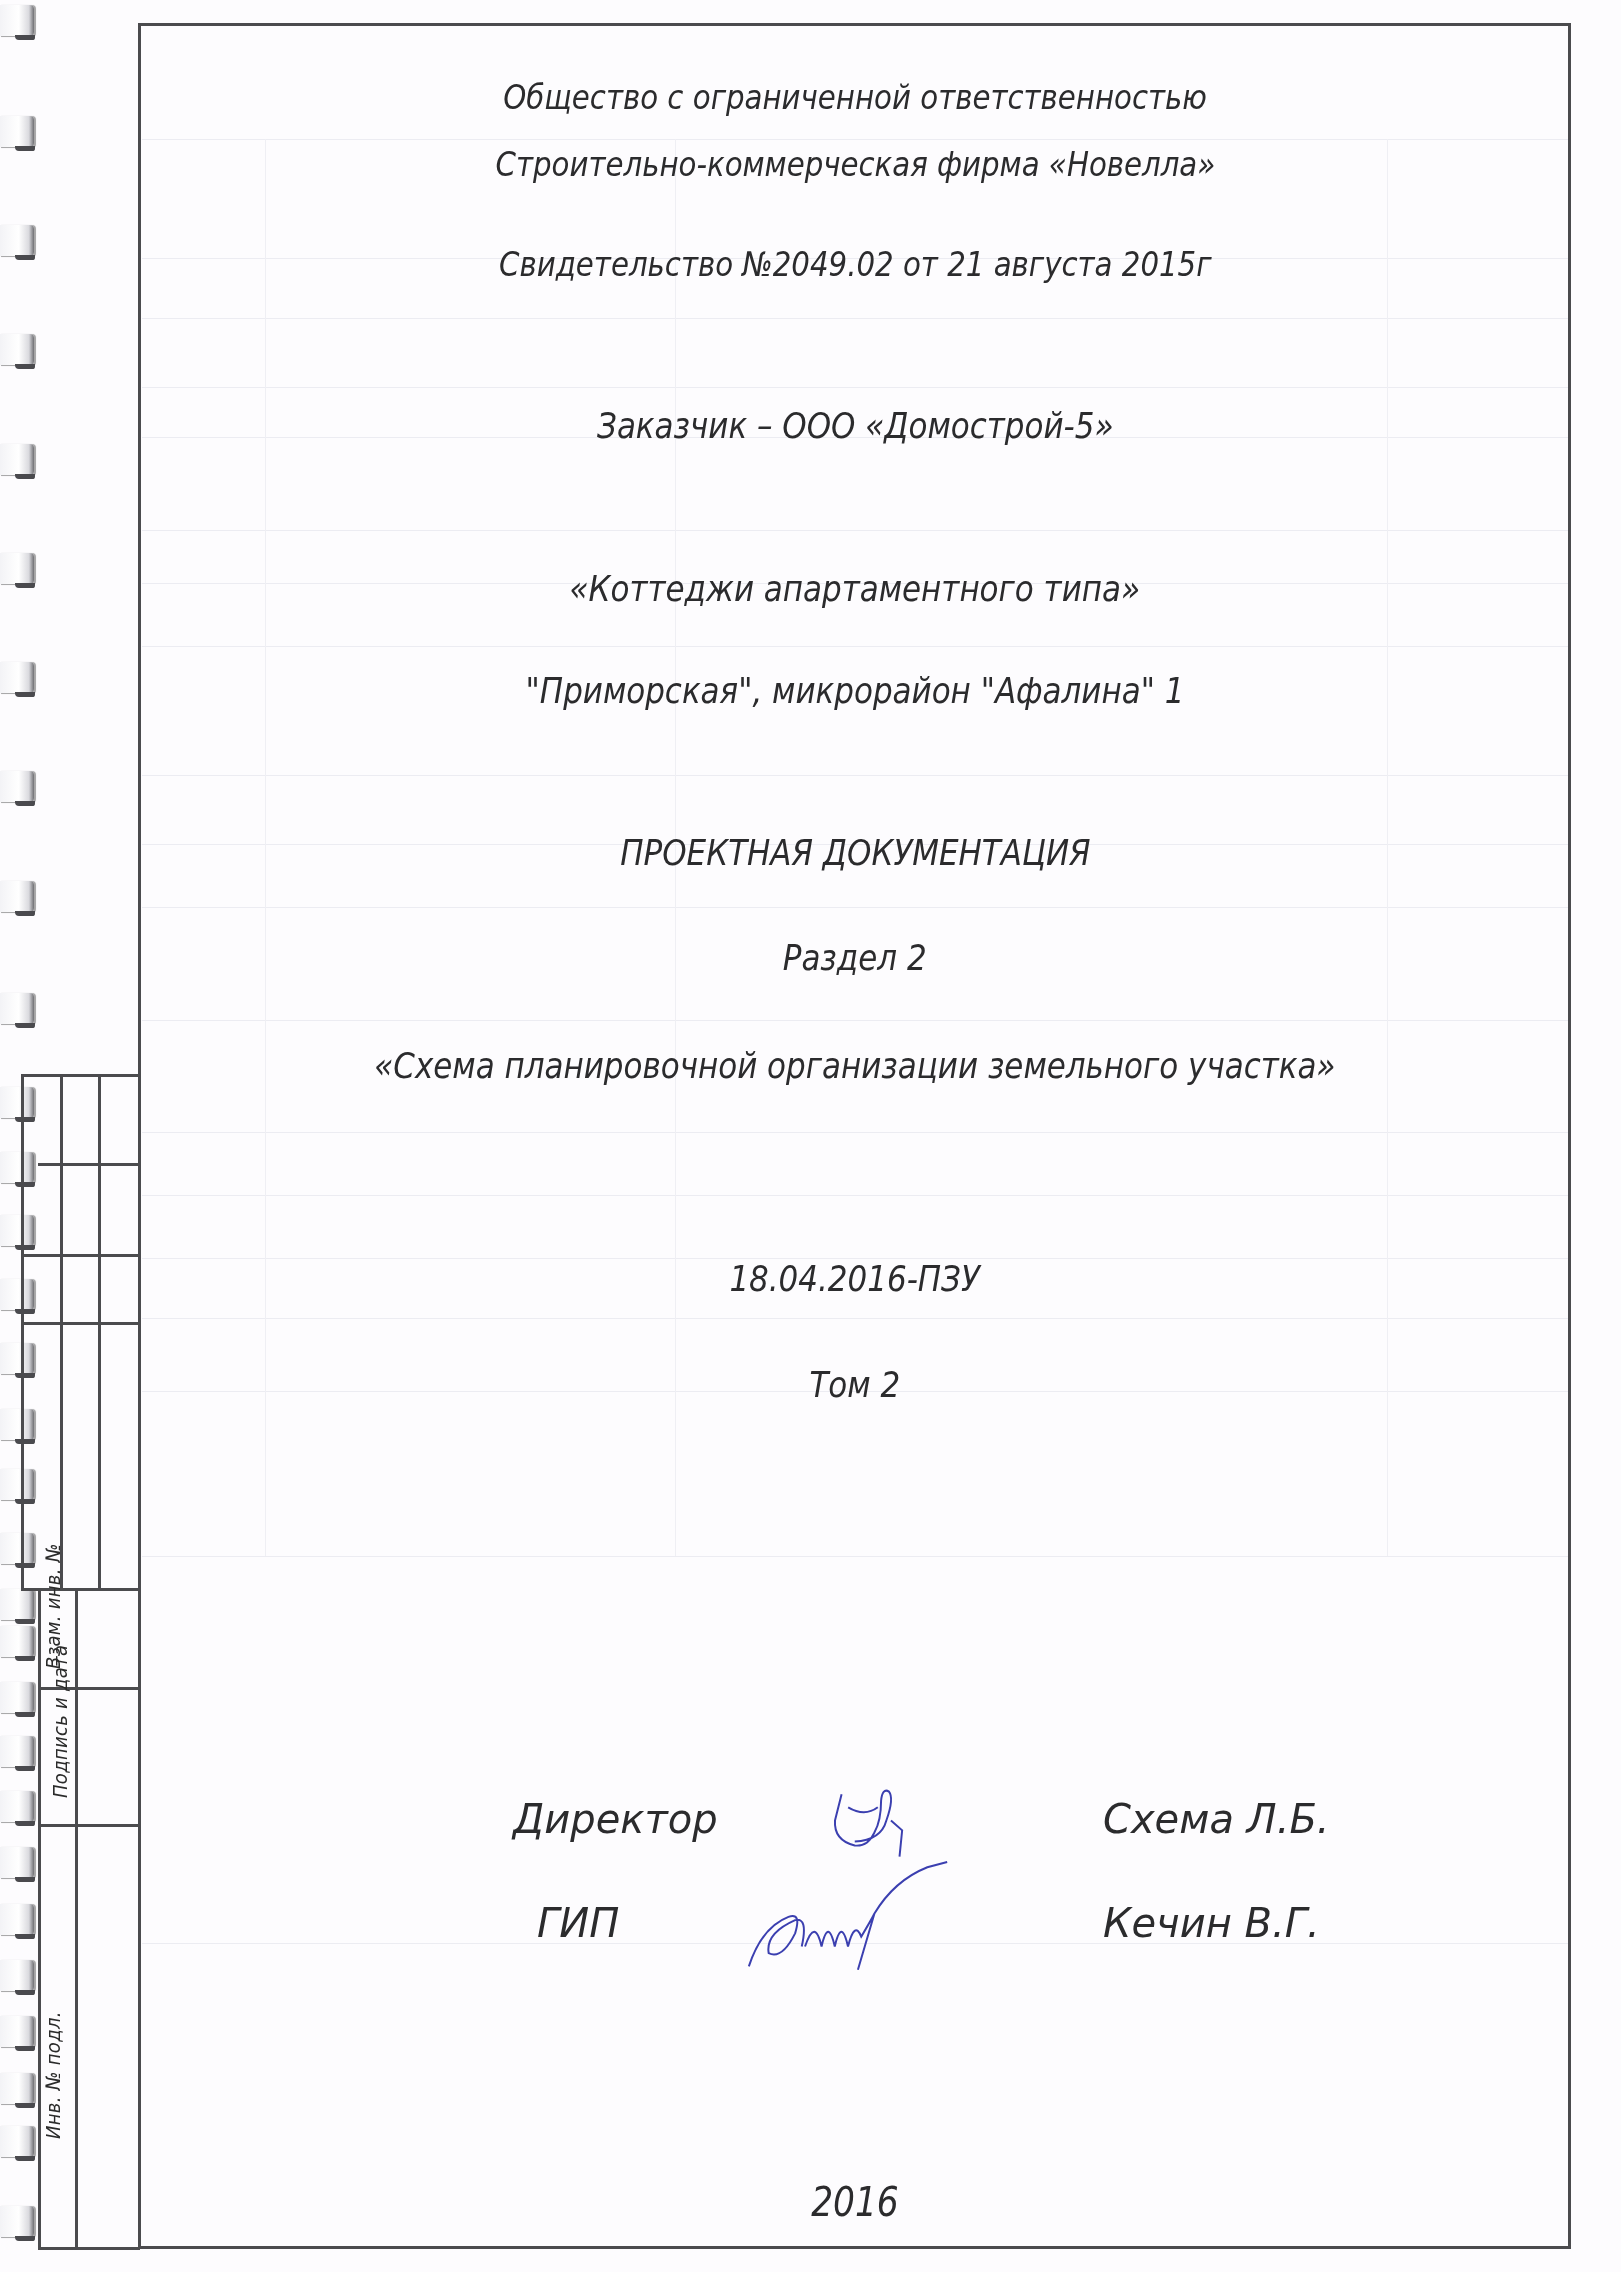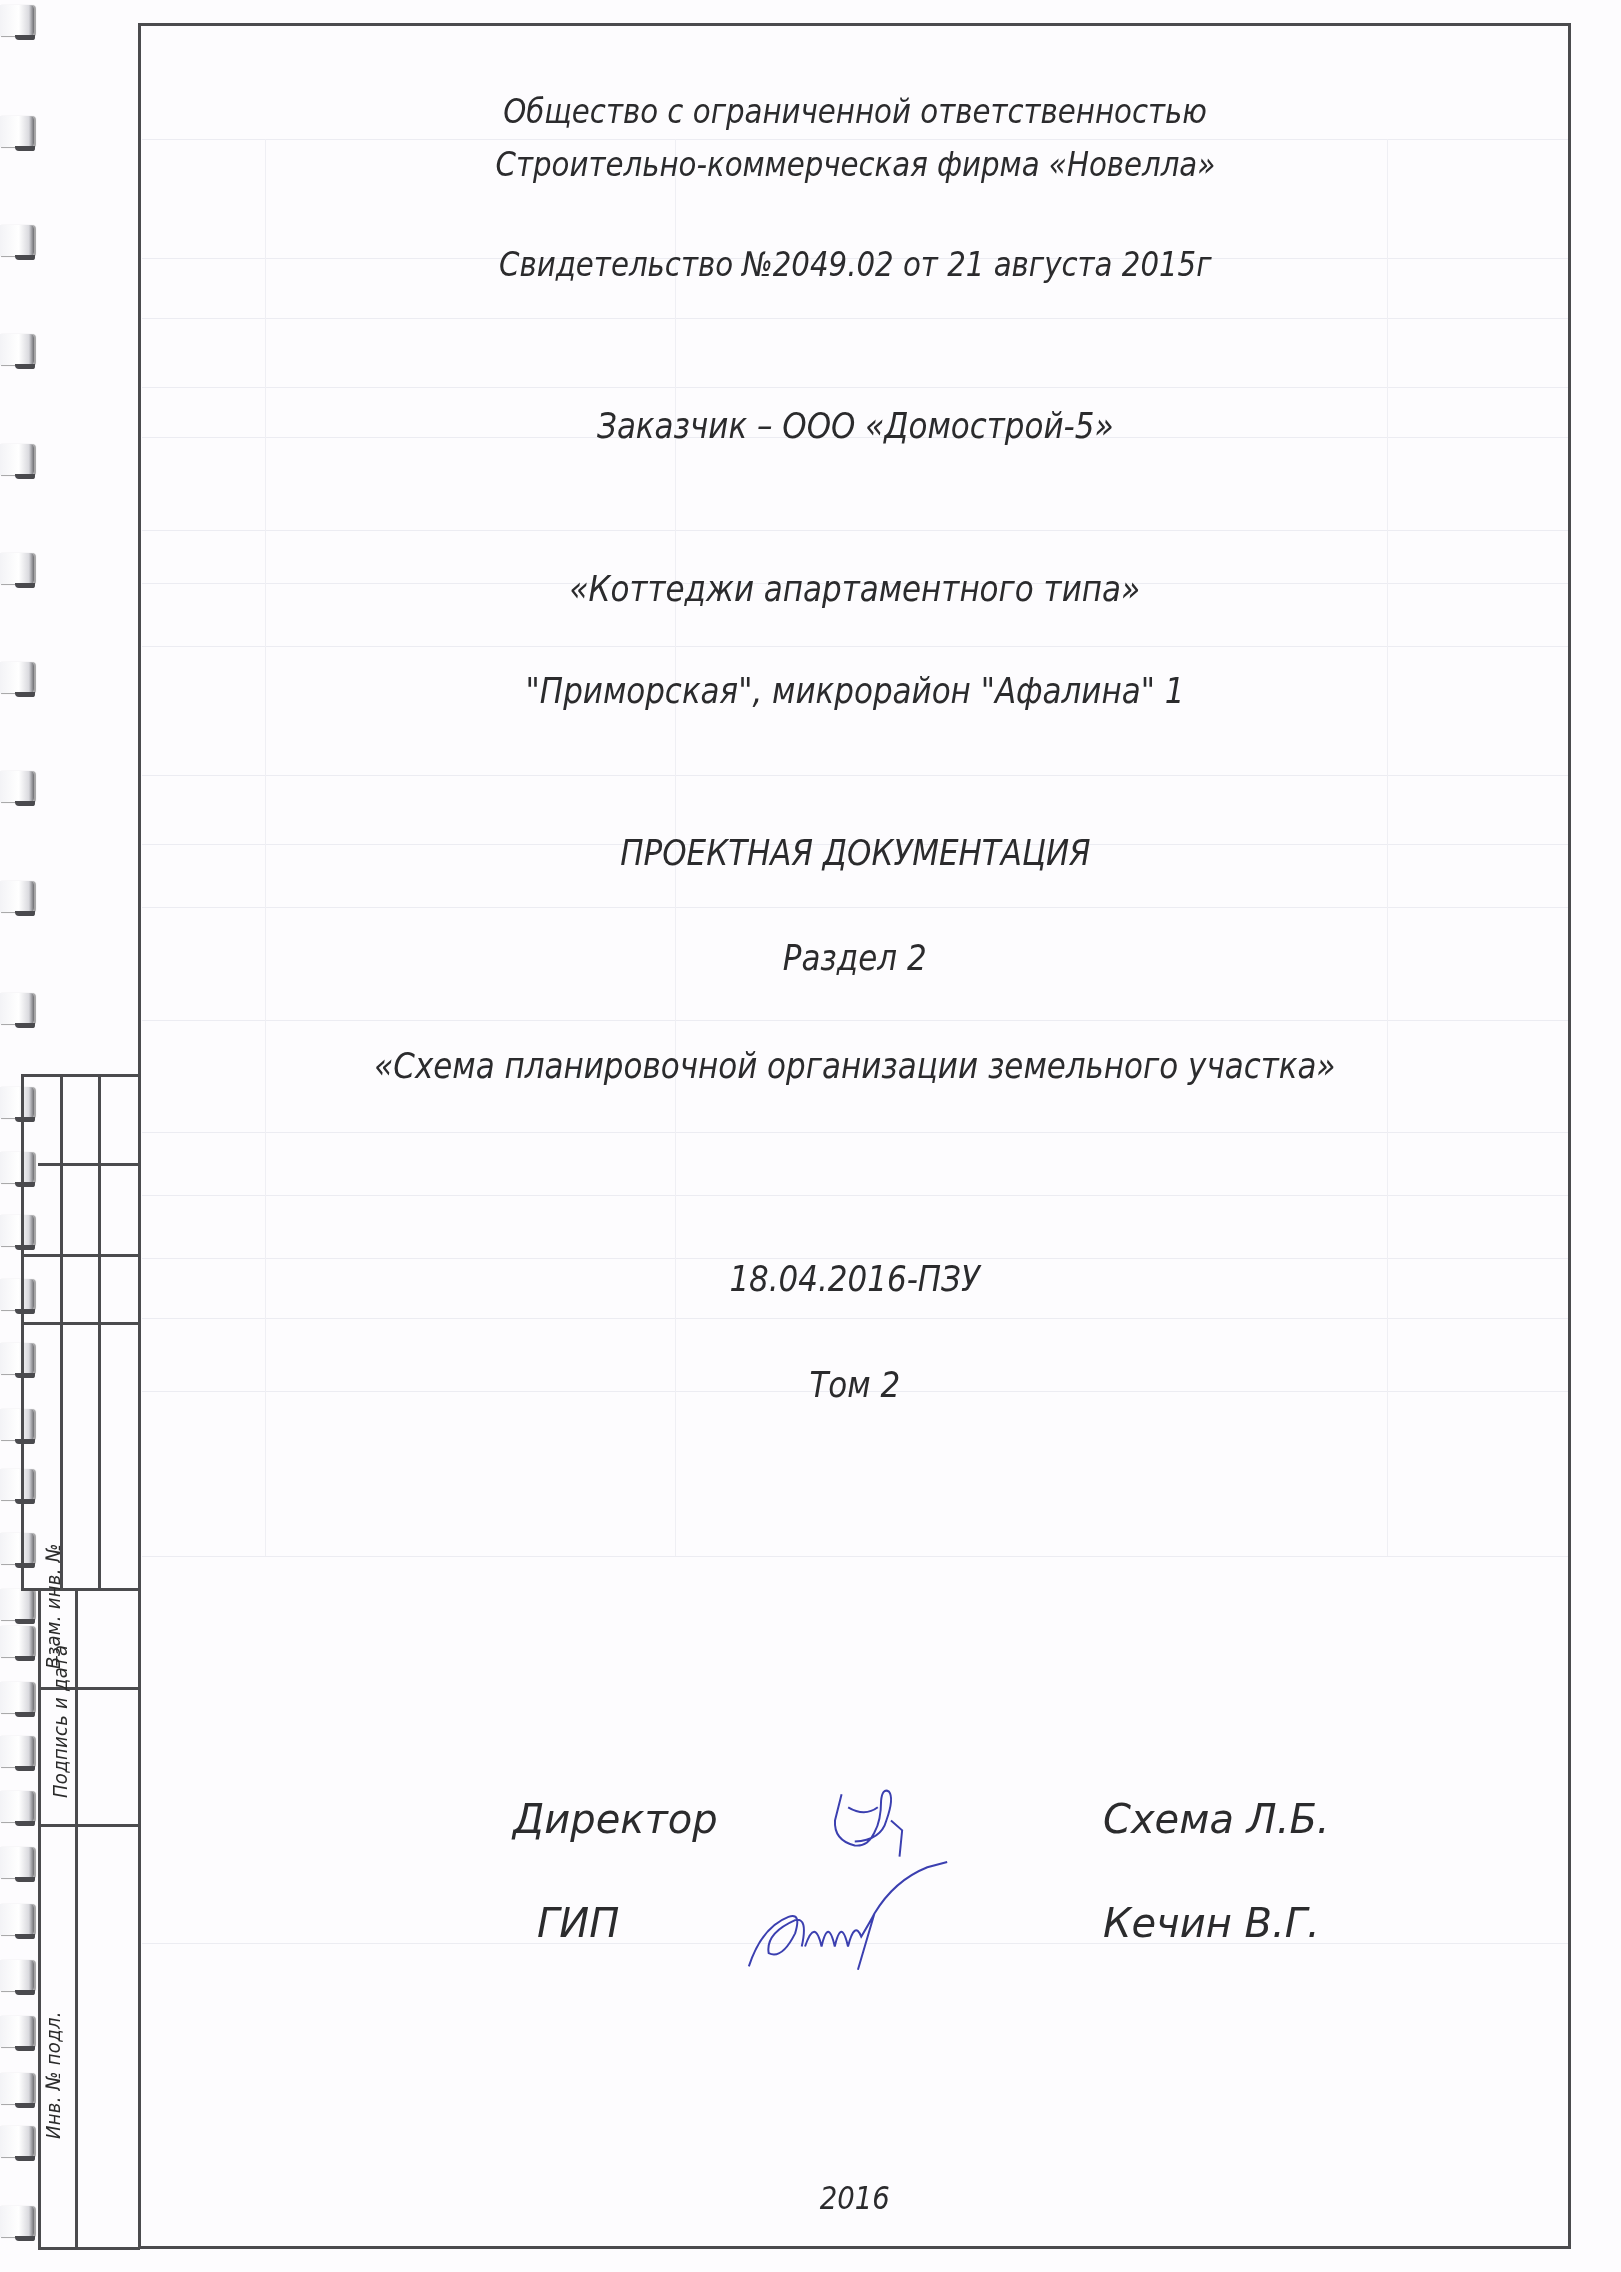--- a/index.html
+++ b/index.html
@@ -140,21 +140,21 @@
 
     <div class="stamp-line-h" style="left:38px; top:1687px; width:102px"></div>
     <div class="stamp-line-h" style="left:38px; top:1824px; width:102px"></div>
     <div class="stamp-line-h" style="left:38px; top:2247px; width:102px"></div>
 
     <div class="stamp-label" style="left:41px; top:1669px;">Взам. инв. №</div>
     <div class="stamp-label" style="left:48px; top:1798px;">Подпись и дата</div>
     <div class="stamp-label" style="left:41px; top:2139px;">Инв. № подл.</div>
   </div>
 
-  <div class="line t-org" style="top:91px"><span class="narrow">Общество с ограниченной ответственностью</span></div>
+  <div class="line t-org" style="top:77px"><span class="narrow">Общество с ограниченной ответственностью</span></div>
   <div class="line t-org" style="top:144px"><span class="narrow">Строительно-коммерческая фирма «Новелла»</span></div>
 
   <div class="line t-org" style="top:244px"><span class="narrow">Свидетельство №2049.02 от 21 августа 2015г</span></div>
 
   <div class="line t-main" style="top:405px"><span class="narrow">Заказчик – ООО «Домострой-5»</span></div>
 
   <div class="line t-main" style="top:568px"><span class="narrow">«Коттеджи апартаментного типа»</span></div>
   <div class="line t-main" style="top:670px"><span class="narrow">"Приморская", микрорайон "Афалина" 1</span></div>
 
   <div class="line t-main" style="top:832px"><span class="narrow">ПРОЕКТНАЯ ДОКУМЕНТАЦИЯ</span></div>
@@ -174,16 +174,16 @@
   </div>
 
   <div>
     <div class="t-sign" style="left:537px; top:1900px;">ГИП</div>
     <svg class="sig" style="left:742px; top:1854px;" width="212" height="119" viewBox="0 0 320 180">
       <path d="M10 170 Q30 110 70 95 Q90 88 80 120 Q60 160 40 150 Q35 120 80 100 Q100 95 90 140 M95 140 Q110 95 120 140 M120 140 Q130 95 140 140 M140 140 Q150 95 160 140 M160 140 Q170 100 180 125 Q195 100 200 90 L175 175 M200 90 Q230 40 280 20 L310 12" fill="none" stroke="#3b3fb0" stroke-width="3"></path>
     </svg>
     <div class="t-sign" style="left:1103px; top:1900px;">Кечин В.Г.</div>
   </div>
 
-  <div class="line t-main" style="top:2179px; font-size:32px"><span class="narrow">2016</span></div>
+  <div class="line t-main" style="top:2179px; font-size:40px"><span class="narrow">2016</span></div>
 
 </div>
 
 
 </body></html>

